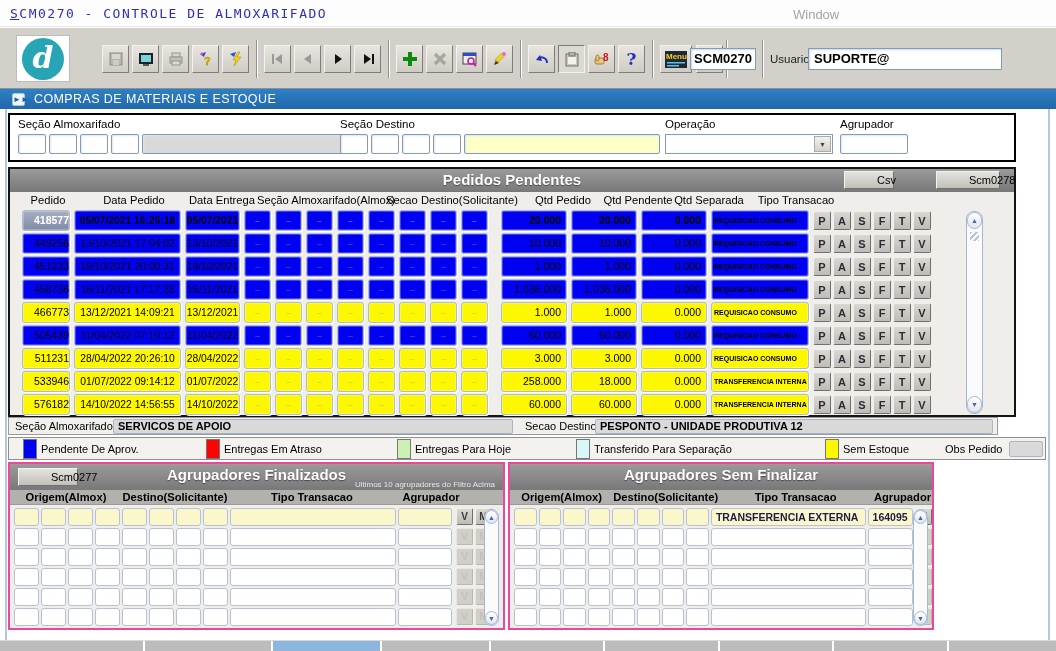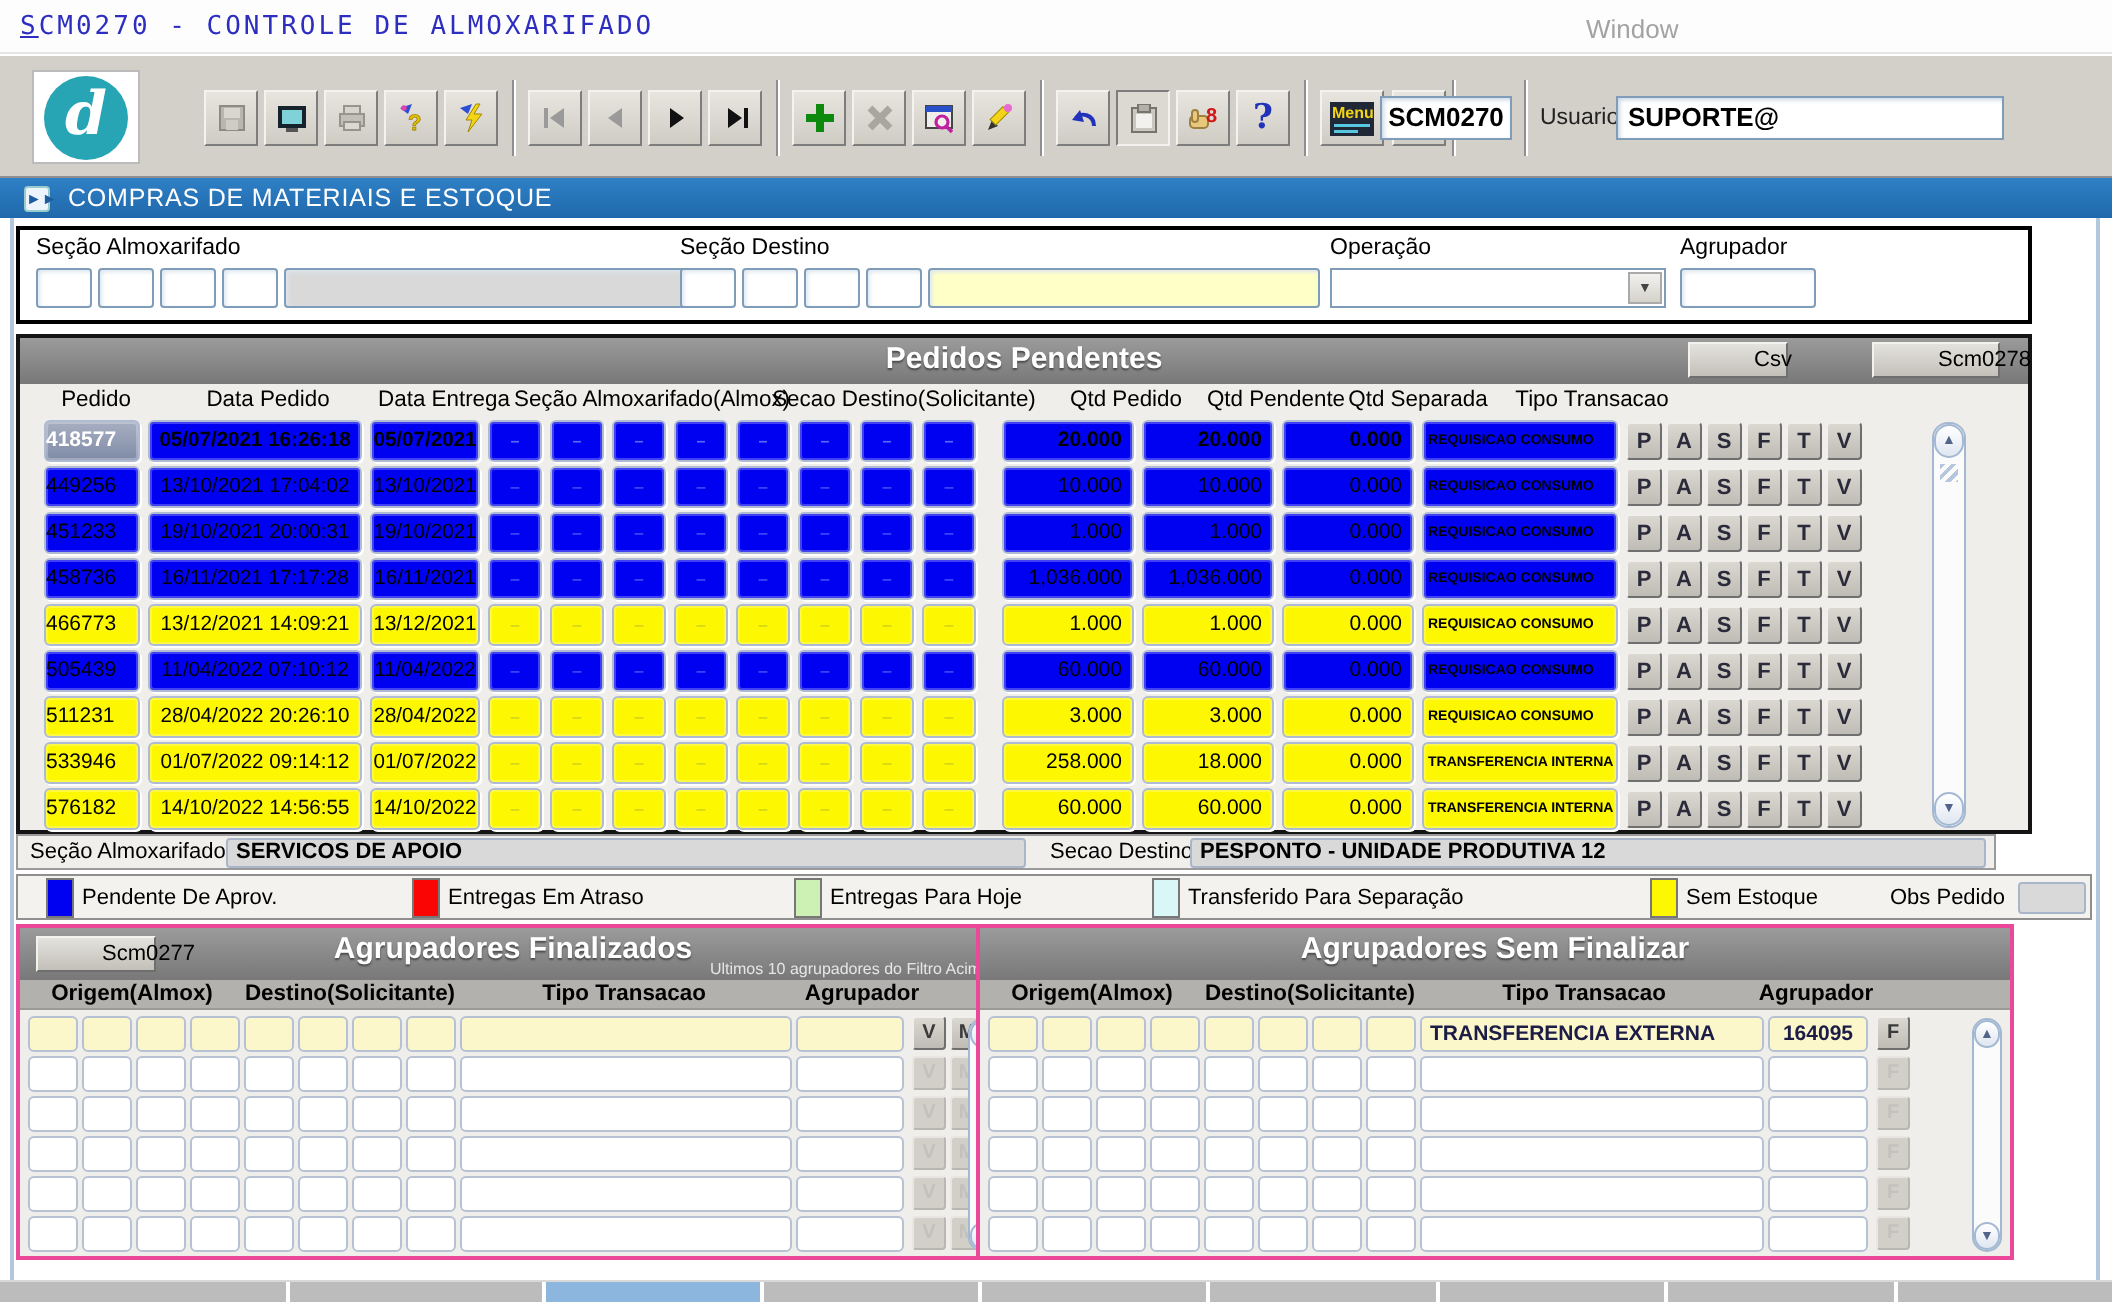--- a/index.html
+++ b/index.html
@@ -54,21 +54,21 @@
   .scm0278btn { right:14px; top:2px; width:64px; }
   .pheaders { position:relative; height:17px; font-size:11.2px; }
   .ph { position:absolute; top:2px; transform:translateX(-50%); white-space:nowrap; }
   .prows { position:relative; padding:1px 0 0 12px; }
   .prow { display:flex; align-items:center; height:21px; margin-bottom:2px; }
   .pc { height:21px; border:1px solid #aebbd2; border-radius:3px; margin-right:4px; box-shadow:inset 0 0 0 1px rgba(255,255,255,.25), 1px 1px 0 #fff; font-size:10.5px; line-height:19px; overflow:hidden; white-space:nowrap; }
   .row-blue .pc { background:#0101f1; color:#000; }
   .row-yellow .pc { background:#fdf702; color:#000; }
   .row-sel .pc { font-weight:bold; }
   .row-sel .c-ped { background:linear-gradient(#a7aec2,#7f8ca6); color:#fff; }
-  .c-ped { width:48px; text-align:left; }
+  .c-ped { width:48px; text-align:right; }
   .c-dp { width:107px; text-align:center; font-size:10.3px; }
   .c-de { width:55px; text-align:center; font-size:10.3px; }
   .mini { width:27px; }
   .mini::after { content:"\2013"; display:block; text-align:center; font-size:8px; line-height:19px; }
   .row-blue .mini::after { color:rgba(130,170,255,.65); }
   .row-yellow .mini::after { color:rgba(190,190,40,.9); }
   .c-q { width:66px; text-align:right; padding-right:5px; }
   .c-gap { margin-left:9px; }
   .c-tipo { width:98px; font-size:7px; font-weight:bold; padding-left:2px; line-height:20px; }
   .rowbtn { width:18px; height:19px; margin-right:2px; background:linear-gradient(#dbd8d2,#bfbcb5); border:1px solid; border-color:#f1efeb #6f6f6f #6f6f6f #f1efeb; border-radius:2px; font-size:11px; font-weight:bold; color:#2a2a3a; font-family:"Liberation Sans", sans-serif; padding:0; }
@@ -86,21 +86,21 @@
   .fr-label { position:absolute; top:2px; font-size:11px; }
   .fr-field { position:absolute; top:1px; height:15px; background:#d9d9d9; border:1px solid #a9b6c9; border-radius:2px; font-size:11px; font-weight:bold; line-height:13px; padding-left:4px; overflow:hidden; white-space:nowrap; }
   .legend { position:absolute; left:8px; top:437px; width:1038px; height:23px; background:#f3f2ee; border:1px solid #8f8f8f; }
   .sw { position:absolute; top:1px; width:14px; height:20px; border:1px solid #777; }
   .lg-label { position:absolute; top:5px; font-size:11px; }
   .obs-field { position:absolute; left:1000px; top:3px; width:34px; height:16px; background:#d9d9d9; border:1px solid #a9b6c9; border-radius:2px; }
 
   
   .agpanel { position:absolute; top:462px; height:168px; background:#efeeea; border:2px solid #ec4899; }
   .ag-left { left:8px; width:497px; }
-  .ag-right { left:488px; width:519px; }
+  .ag-right { left:508px; width:426px; }
   .agtitlebar { position:relative; height:26px; background:linear-gradient(#9b9b9b,#787878); }
   .agtitle { text-align:center; color:#fff; font-weight:bold; font-size:15px; line-height:22px; text-shadow:0 1px 1px #4a4a4a; }
   .scm0277btn { left:8px; top:4px; width:60px; }
   .agsub { position:absolute; right:8px; bottom:1px; font-size:8px; color:#e6e6e6; }
   .agheaders { display:flex; height:15px; background:#b3b1ad; font-size:11.2px; align-items:center; border-bottom:1px solid #9c9a96; }
   .agh { text-align:center; white-space:nowrap;font-weight:bold; }
   .agrows { position:relative; padding:2px 0 0 4px; }
   .arow { display:flex; align-items:center; height:19px; margin-bottom:1px; }
   .ac { height:18px; background:#fff; border:1px solid #b6c2d4; border-radius:3px; margin-right:2px; font-size:10.5px; line-height:16px; overflow:hidden; white-space:nowrap; }
   .arow-filled .ac { background:#fbf7cb; }

